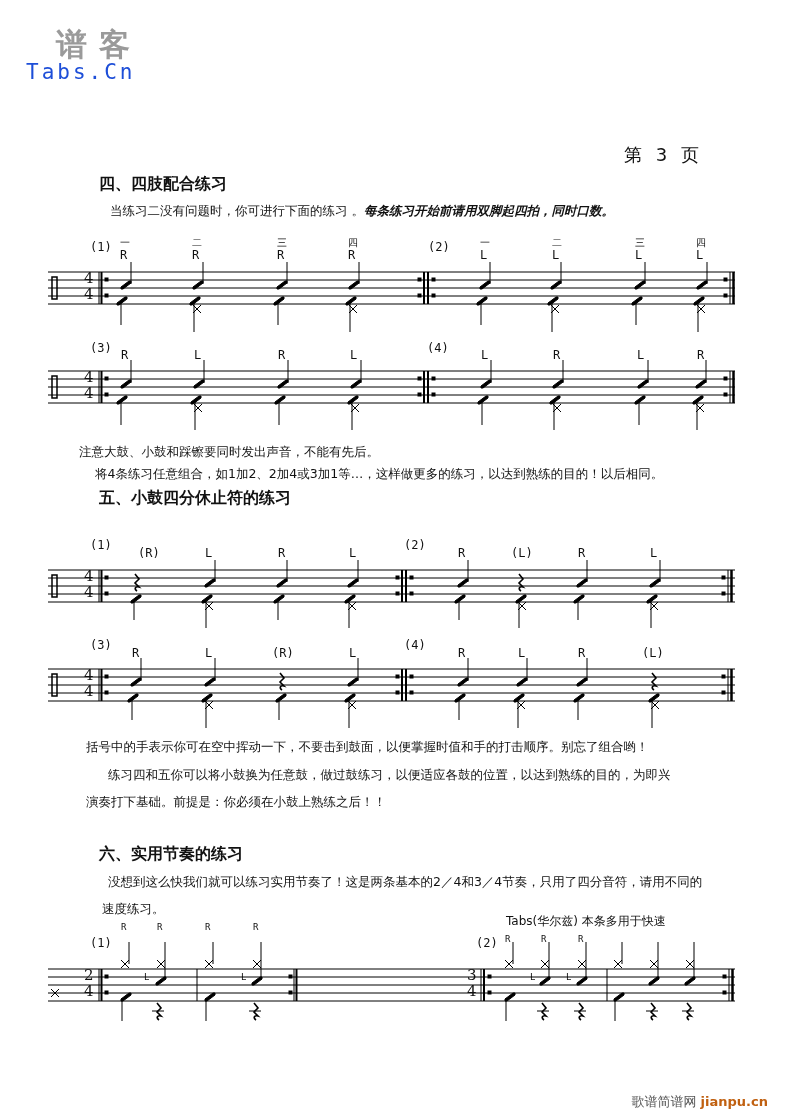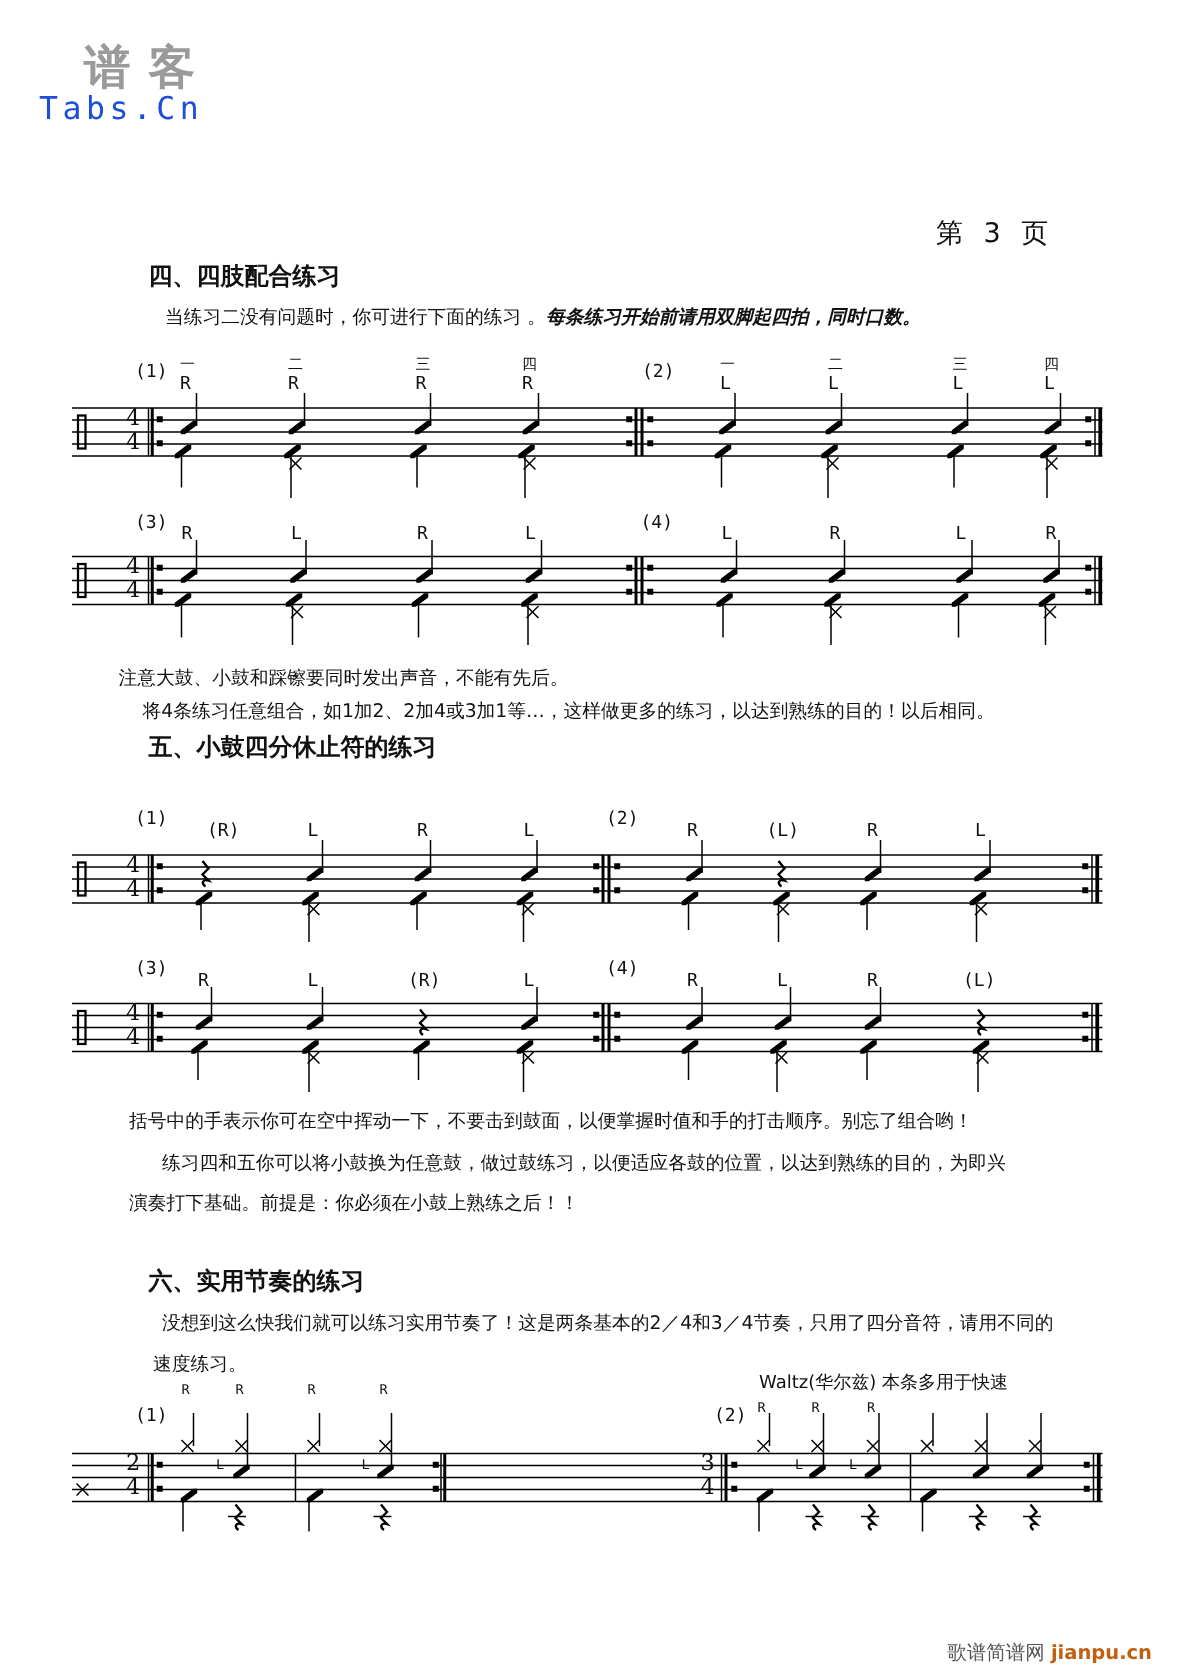--- a/index.html
+++ b/index.html
@@ -87,21 +87,21 @@
 <div class="abs lbl" style="left:578px;top:646px;">R</div>
 <div class="abs lbl" style="left:642px;top:646px;">(L)</div>
 
 <div class="abs p" style="left:86px;top:739px;">括号中的手表示你可在空中挥动一下，不要击到鼓面，以便掌握时值和手的打击顺序。别忘了组合哟！</div>
 <div class="abs p" style="left:108px;top:767px;">练习四和五你可以将小鼓换为任意鼓，做过鼓练习，以便适应各鼓的位置，以达到熟练的目的，为即兴</div>
 <div class="abs p" style="left:86px;top:794px;">演奏打下基础。前提是：你必须在小鼓上熟练之后！！</div>
 
 <div class="abs h" style="left:86px;top:844px;">六、实用节奏的练习</div>
 <div class="abs p" style="left:108px;top:874px;">没想到这么快我们就可以练习实用节奏了！这是两条基本的2／4和3／4节奏，只用了四分音符，请用不同的</div>
 <div class="abs p" style="left:102px;top:901px;">速度练习。</div>
-<div class="abs p" style="left:506px;top:913px;font-size:12px;">Waltz(华尔兹)  本条多用于快速</div>
+<div class="abs p" style="left:506px;top:913px;font-size:12px;">Tabs(华尔兹)  本条多用于快速</div>
 <div class="abs lbl" style="left:90px;top:936px;">(1)</div>
 <div class="abs lbl" style="left:476px;top:936px;">(2)</div>
 
 <div class="abs lbl" style="left:121px;top:922px;font-size:9px;">R</div>
 <div class="abs lbl" style="left:157px;top:922px;font-size:9px;">R</div>
 <div class="abs lbl" style="left:205px;top:922px;font-size:9px;">R</div>
 <div class="abs lbl" style="left:253px;top:922px;font-size:9px;">R</div>
 <div class="abs lbl" style="left:144px;top:972px;font-size:9px;">L</div>
 <div class="abs lbl" style="left:241px;top:972px;font-size:9px;">L</div>
 

